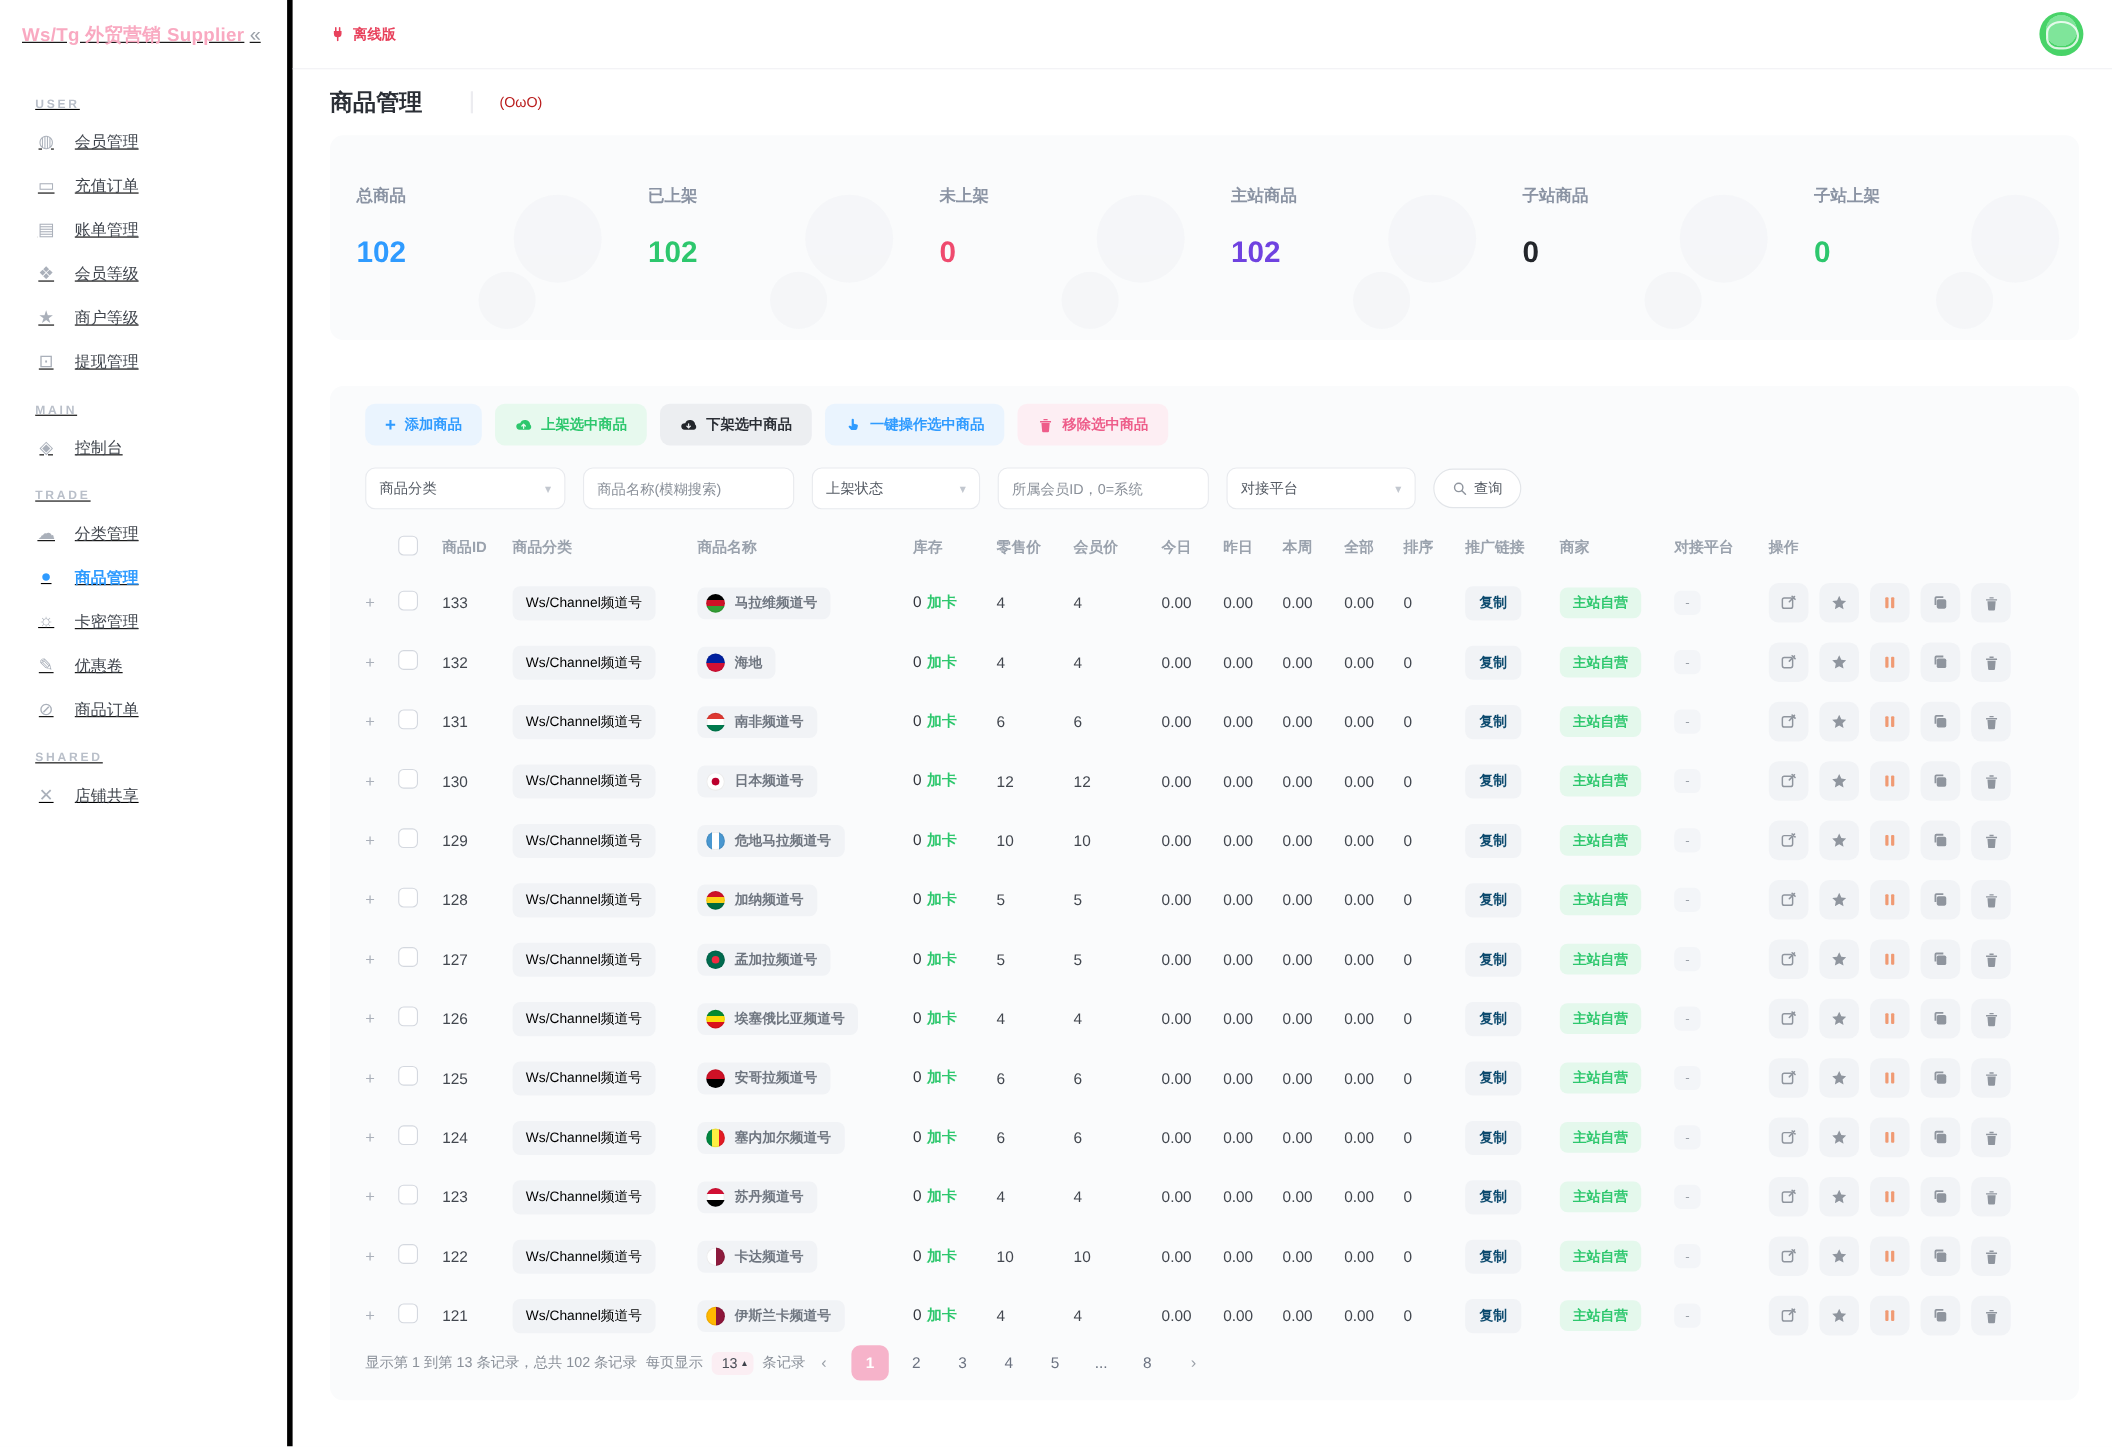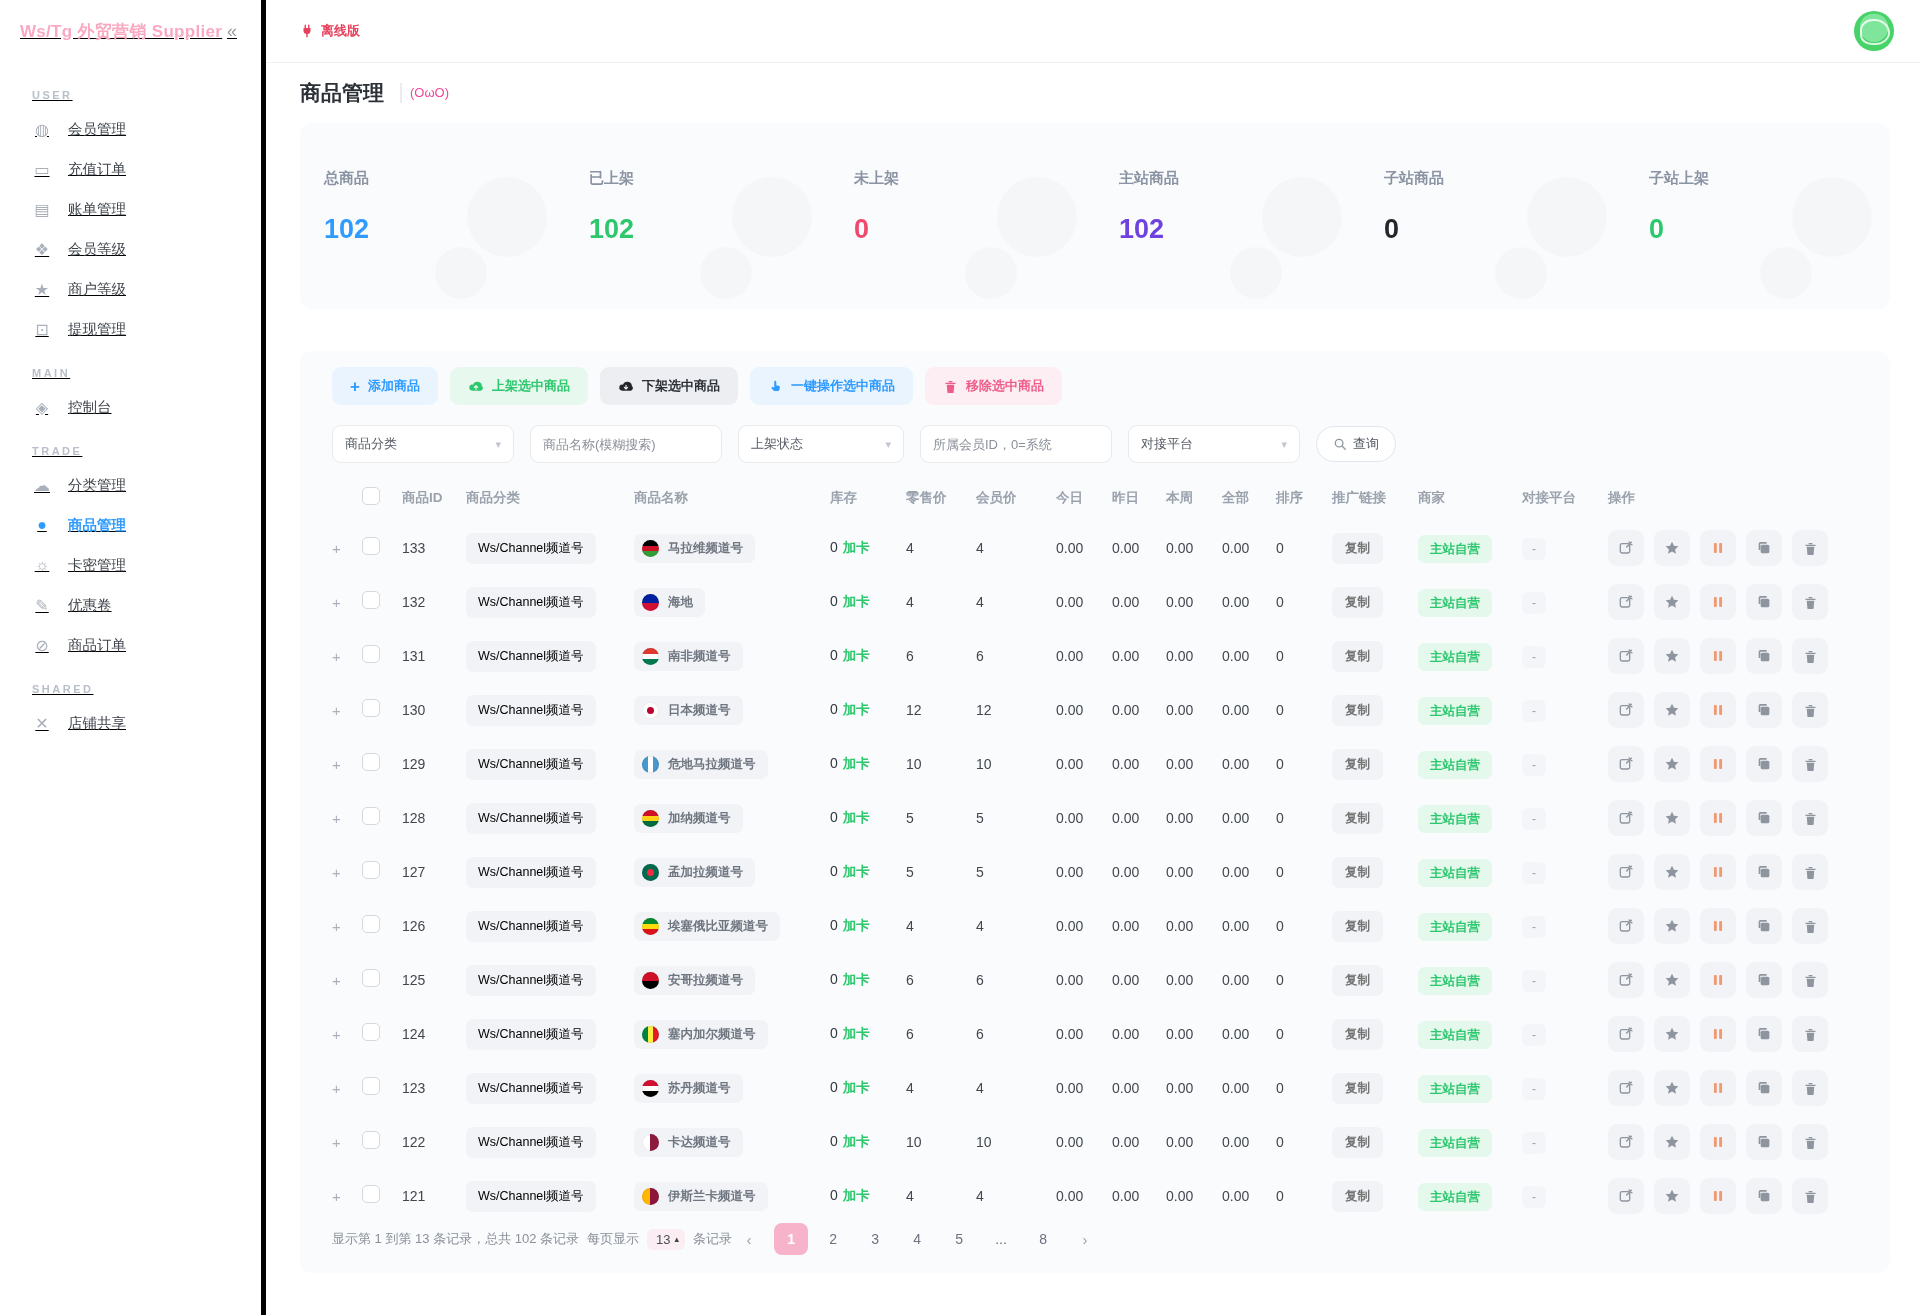--- a/index.html
+++ b/index.html
@@ -23,21 +23,21 @@
 
   
   .content { flex:1; display:flex; flex-direction:column; }
   .topbar { height:63px; border-bottom:1px solid #f0f1f4; display:flex; align-items:center; justify-content:space-between; padding:0 26px 0 34px; }
   .offline { display:flex; align-items:center; gap:7px; color:#e8415c; font-size:13px; font-weight:bold; }
   .avatar { width:40px; height:40px; border-radius:50%; background:radial-gradient(circle at 50% 42%, #7fe59a 0 46%, #48d368 47% 100%); position:relative; }
   .avatar::after { content:""; position:absolute; left:6px; top:8px; width:26px; height:22px; border:2px solid #ffffffcc; border-radius:50% 60% 55% 45%; }
 
   .title-row { display:flex; align-items:center; gap:16px; padding:16px 34px 10px; }
   .page-title { font-size:21px; font-weight:bold; color:#2b2f36; }
-  .title-emote { font-size:13px; color:#ec4899; border-left:2px solid #ececf0; padding-left:8px; line-height:20px; }
+  .title-emote { font-size:13px; color:#b91c1c; border-left:2px solid #ececf0; padding-left:24px; line-height:20px;margin-left:28px; }
 
   .stats-card { margin:6px 30px 0 34px; background:#fafbfc; border-radius:12px; height:186px;
     display:grid; grid-template-columns:repeat(6,1fr); padding:46px 0 0; }
   .stat { padding-left:24px; position:relative; overflow:hidden; }
   .stat-label { font-size:15px; font-weight:bold; color:#8a93a3; margin-bottom:26px; }
   .stat-value { font-size:27px; font-weight:bold; }
   .stat-watermark { position:absolute; right:18px; top:8px; width:80px; height:80px; border-radius:50%;
     background:#f1f3f6; opacity:.55; box-shadow:-46px 56px 0 -14px #f1f3f6; }
 
   .main-card { margin:42px 30px 0 34px; background:#fafbfc; border-radius:12px; padding:16px 32px 18px; }
@@ -52,21 +52,21 @@
   .btn-oneclick { background:#eaf4fe; color:#2f9bff; }
   .btn-remove { background:#fdeef3; color:#ee5d8a; }
   .tbtn svg { display:block; }
   .plus-glyph { font-size:17px; font-weight:bold; line-height:1; }
 
   
   .filters { display:flex; gap:16px; margin-top:20px; align-items:center; }
   .fld { height:38px; background:#fff; border:1px solid #e8eaee; border-radius:9px; display:flex; align-items:center;
     justify-content:space-between; padding:0 12px; font-size:13px; color:#555b64; cursor:pointer; }
   .fld .caret { color:#c2c7cf; font-size:11px; }
-  .fld-select1 { width:182px; } .fld-select2 { width:166px; } .fld-select3 { width:172px; }
+  .fld-select1 { width:182px; } .fld-select2 { width:153px; } .fld-select3 { width:172px; }
   .finput { height:38px; background:#fff; border:1px solid #e8eaee; border-radius:9px; padding:0 12px;
     font-size:13px; color:#555b64; font-family:inherit; outline:none; }
   .finput::placeholder { color:#8a9099; }
   .fld-input1 { width:192px; } .fld-input2 { width:192px; }
   .search-btn { height:36px; border-radius:18px; background:#fff; border:1px solid #e2e5e9; color:#555b64;
     font-size:13px; display:flex; align-items:center; gap:6px; padding:0 16px; cursor:pointer; font-family:inherit; }
 
   
   .grid-row { display:grid; align-items:center;
     grid-template-columns:30px 40px 64px 168px 196px 76px 70px 80px 56px 54px 56px 54px 56px 86px 104px 86px 1fr; }
@@ -76,21 +76,21 @@
   .td { font-size:14px; color:#42474f; }
   .expander { color:#aab0ba; font-size:15px; cursor:pointer; }
   input[type="checkbox"] { appearance:none; width:18px; height:18px; border:1.6px solid #d4d8df; border-radius:5px; background:#fff; cursor:pointer; }
   .pill { display:inline-block; background:#f1f3f6; border-radius:7px; padding:7px 12px; font-size:12.5px; color:#000000; }
   .name-pill { display:inline-flex; align-items:center; gap:9px; background:#f1f3f6; border-radius:7px; padding:6px 12px 6px 8px;
     font-size:12.5px; color:#6f7680; font-weight:bold; }
   .flag { width:17px; height:17px; border-radius:50%; flex:0 0 17px; position:relative; overflow:hidden;
     box-shadow:inset 0 0 0 1px rgba(0,0,0,.08); }
   .flag-disc { display:none; position:absolute; left:50%; top:50%; width:7px; height:7px; margin:-3.5px 0 0 -3.5px; border-radius:50%; }
   .stock-num { color:#33373e; } .stock-action { color:#2dc76d; font-weight:bold; margin-left:5px; font-size:13.5px; }
-  .promo-pill { background:#f1f3f6; color:#737373; font-weight:bold; border-radius:7px; padding:7px 13px; font-size:12.5px; cursor:pointer; border:none; font-family:inherit; }
+  .promo-pill { background:#f1f3f6; color:#0c4a6e; font-weight:bold; border-radius:7px; padding:7px 13px; font-size:12.5px; cursor:pointer; border:none; font-family:inherit; }
   .merchant-pill { background:#e4f8ec; color:#2dc76d; font-weight:bold; border-radius:7px; padding:7px 12px; font-size:12.5px; }
   .dash-pill { background:#f3f5f8; color:#9aa0a8; border-radius:6px; padding:4px 10px; font-size:12px; }
   .actions { display:flex; gap:10px; }
   .act { width:36px; height:36px; border-radius:9px; background:#f1f3f6; border:none; display:flex; align-items:center;
     justify-content:center; cursor:pointer; color:#8f959e; }
   .act svg { display:block; }
   .act.pause { color:#f09a73; }
 
   
   .table-footer { display:flex; align-items:center; justify-content:flex-start; }

